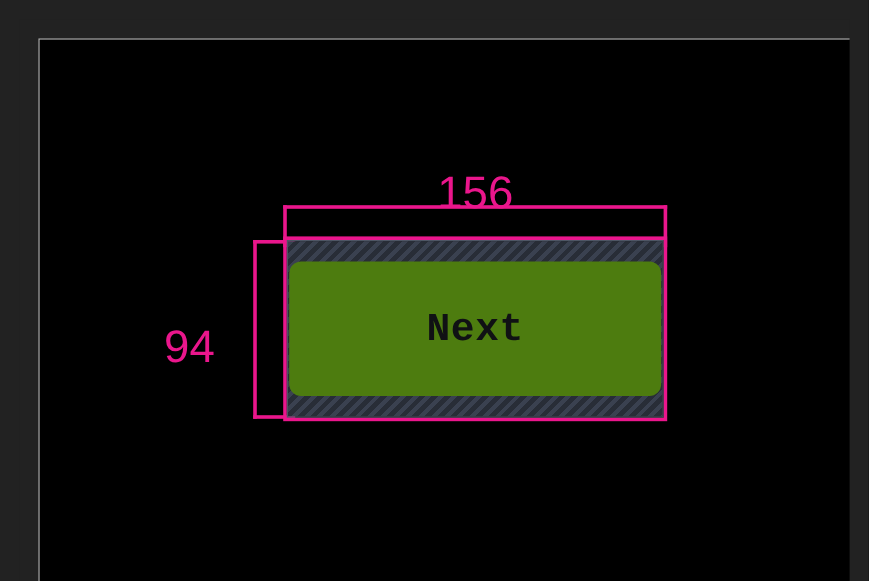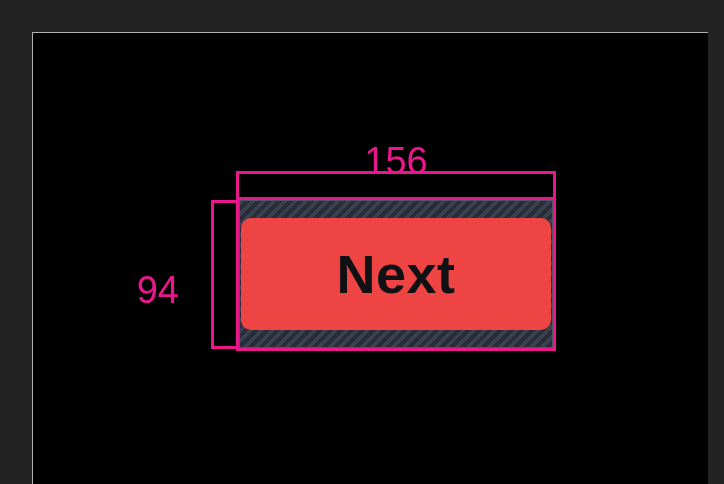--- a/index.html
+++ b/index.html
@@ -92,24 +92,24 @@
   }
 
   .next-button {
     position: absolute;
     left: 2px;
     right: 2px;
     top: 18px;
     bottom: 18px;
     border: none;
     border-radius: 10px;
-    background: #ef4444;
+    background: #4d7c0f;
     color: #101114;
-    font-family: Liberation Sans, sans-serif;
-    font-size: 54px;
+    font-family: Liberation Mono, monospace;
+    font-size: 33px;
     font-weight: 700;
     letter-spacing: 0.5px;
     display: flex;
     align-items: center;
     justify-content: center;
     cursor: pointer;
   }
 </style>
 </head>
 <body>

